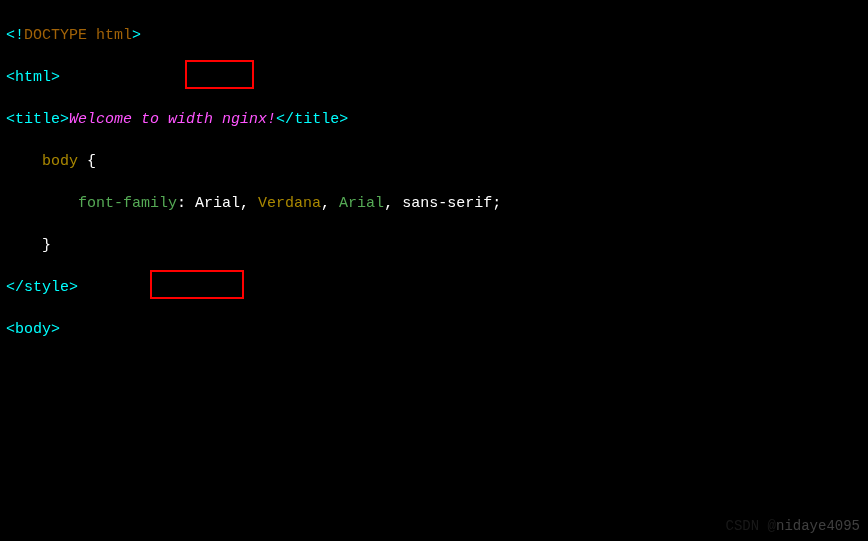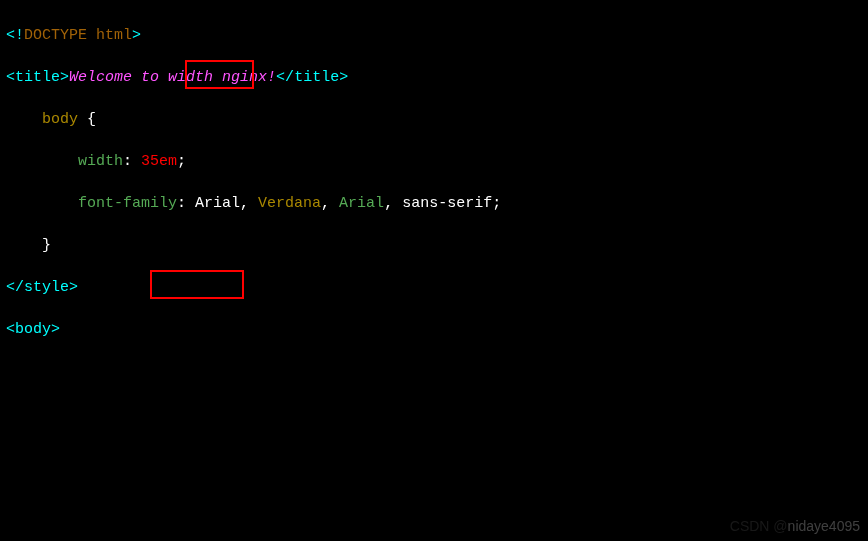--- a/index.html
+++ b/index.html
@@ -32,33 +32,33 @@
     border: 2px solid #ff0000;
     background: transparent;
     pointer-events: none;
   }
   .watermark {
     position: absolute;
     right: 8px;
     bottom: 4px;
     font-size: 14px;
     color: rgba(180,180,180,0.35);
-    font-family: Liberation Sans, sans-serif;
+    font-family: Liberation Mono, monospace;
     margin-top: 32px;
   }
   .wm-dim { color: rgba(120,120,120,0.2); }
 </style>
 </head>
 <body>
 
 <div class="editor">
 <div><span class="c-cyan">&lt;!</span><span class="c-grey">DOCTYPE html</span><span class="c-cyan">&gt;</span></div>
+<div><span class="c-cyan">&lt;</span><span class="c-cyan">html</span><span class="c-cyan">&gt;</span></div>
 <div><span class="c-cyan">&lt;</span><span class="c-cyan">title</span><span class="c-cyan">&gt;</span><span class="c-magenta">Welcome to </span><span class="c-magenta">width </span><span class="c-magenta">nginx!</span><span class="c-cyan">&lt;/</span><span class="c-cyan">title</span><span class="c-cyan">&gt;</span></div>
 <div><span>    </span><span class="c-olive">body</span><span class="c-white"> {</span></div>
-<div><span>        </span><span class="c-green">width</span><span class="c-white">: </span><span class="c-red">35em</span><span class="c-white">;</span></div>
 <div><span>        </span><span class="c-green">font-family</span><span class="c-white">: </span><span class="c-white">Arial, </span><span class="c-olive">Verdana</span><span class="c-white">, </span><span class="c-green">Arial</span><span class="c-white">, sans-serif;</span></div>
 <div><span>    </span><span class="c-white">}</span></div>
 <div><span class="c-cyan">&lt;/</span><span class="c-cyan">style</span><span class="c-cyan">&gt;</span></div>
 <div><span class="c-cyan">&lt;</span><span class="c-cyan">body</span><span class="c-cyan">&gt;</span></div>
 
 
 
 
 
 

